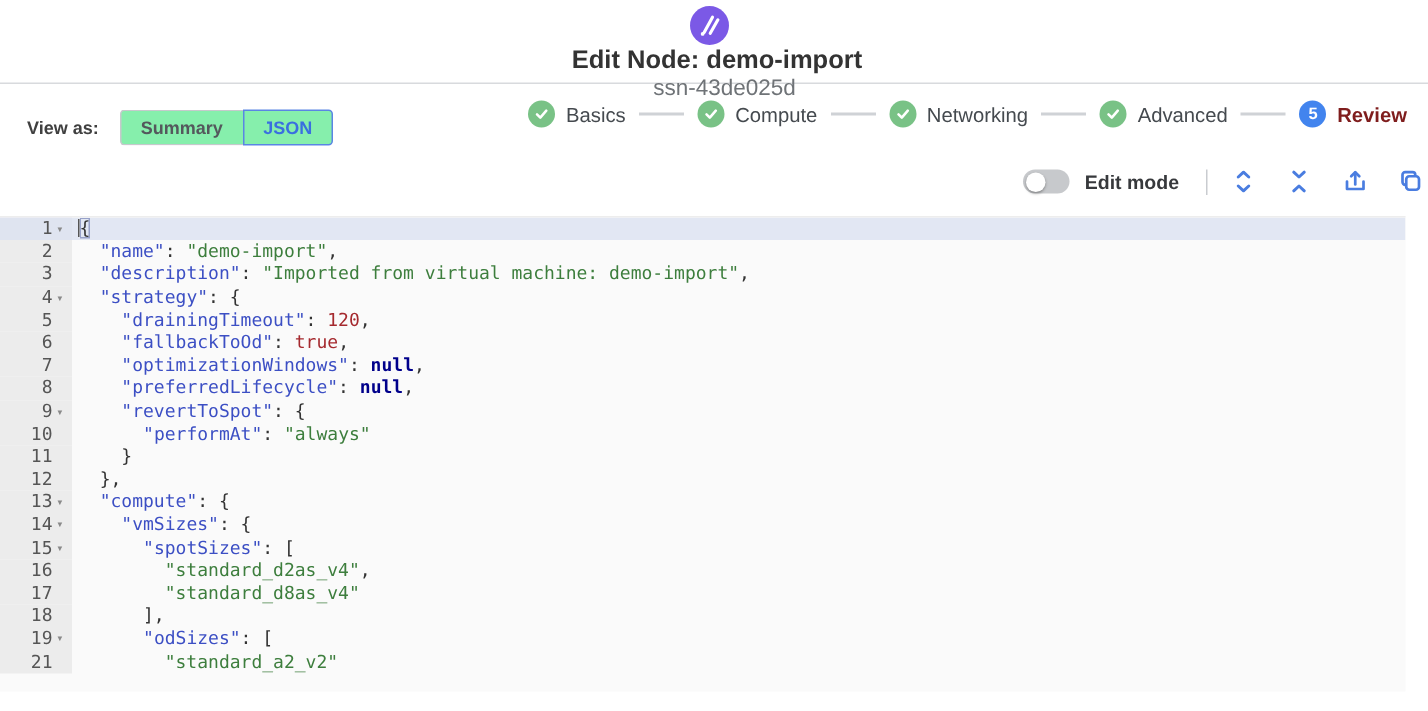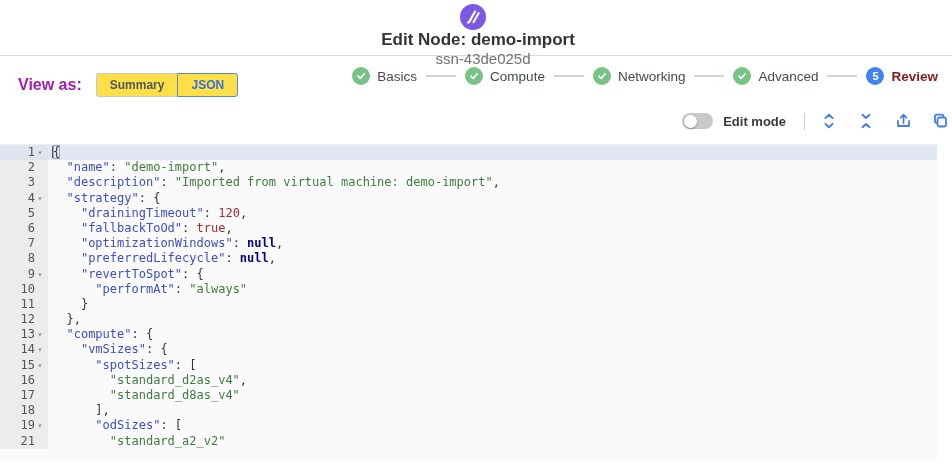--- a/index.html
+++ b/index.html
@@ -18,23 +18,23 @@
   .step-circle { width: 18px; height: 18px; border-radius: 50%; display: flex;
     align-items: center; justify-content: center; flex: 0 0 18px; }
   .step-circle.done { background: #79c286; }
   .step-circle.active { background: #4284ee; color: #fff; font-size: 11px; font-weight: bold; }
   .step-label { font-size: 13.5px; color: #454a4f; margin-left: 7px; white-space: nowrap; text-align: right; }
   .step.active .step-label { color: #7f1d1d; font-weight: bold; }
   .connector { width: 30px; height: 2px; background: #cfd2d6; margin: 0 9px; }
 
   
   .viewas-row { display: flex; align-items: center; padding: 16px 0 0 18px; height: 42px; }
-  .viewas-label { font-size: 16px; font-weight: bold; color: #a21caf; margin-right: 14px; }
+  .viewas-label { font-size: 12px; font-weight: bold; color: #404040; margin-right: 14px; }
   .seg { display: flex; }
-  .seg-btn { height: 24px; padding: 0 13px; background: #fde047; font-size: 12px;
+  .seg-btn { height: 24px; padding: 0 13px; background: #86efac; font-size: 12px;
     font-weight: bold; border: 1px solid #c6c9cc; color: #54585c; cursor: pointer;
     display: flex; align-items: center; font-family: "Liberation Sans", sans-serif; }
   .seg-btn.first { border-radius: 3px 0 0 3px; border-right: none; }
   .seg-btn.selected { border: 1px solid #5a85e4; color: #3a6fe0; border-radius: 0 3px 3px 0; }
 
   
   .edit-row { display: flex; align-items: center; justify-content: flex-end;
     height: 46px; padding-right: 4px; }
   .toggle { width: 31px; height: 16px; border-radius: 9px; background: #c7c9cc;
     position: relative; cursor: pointer; }

